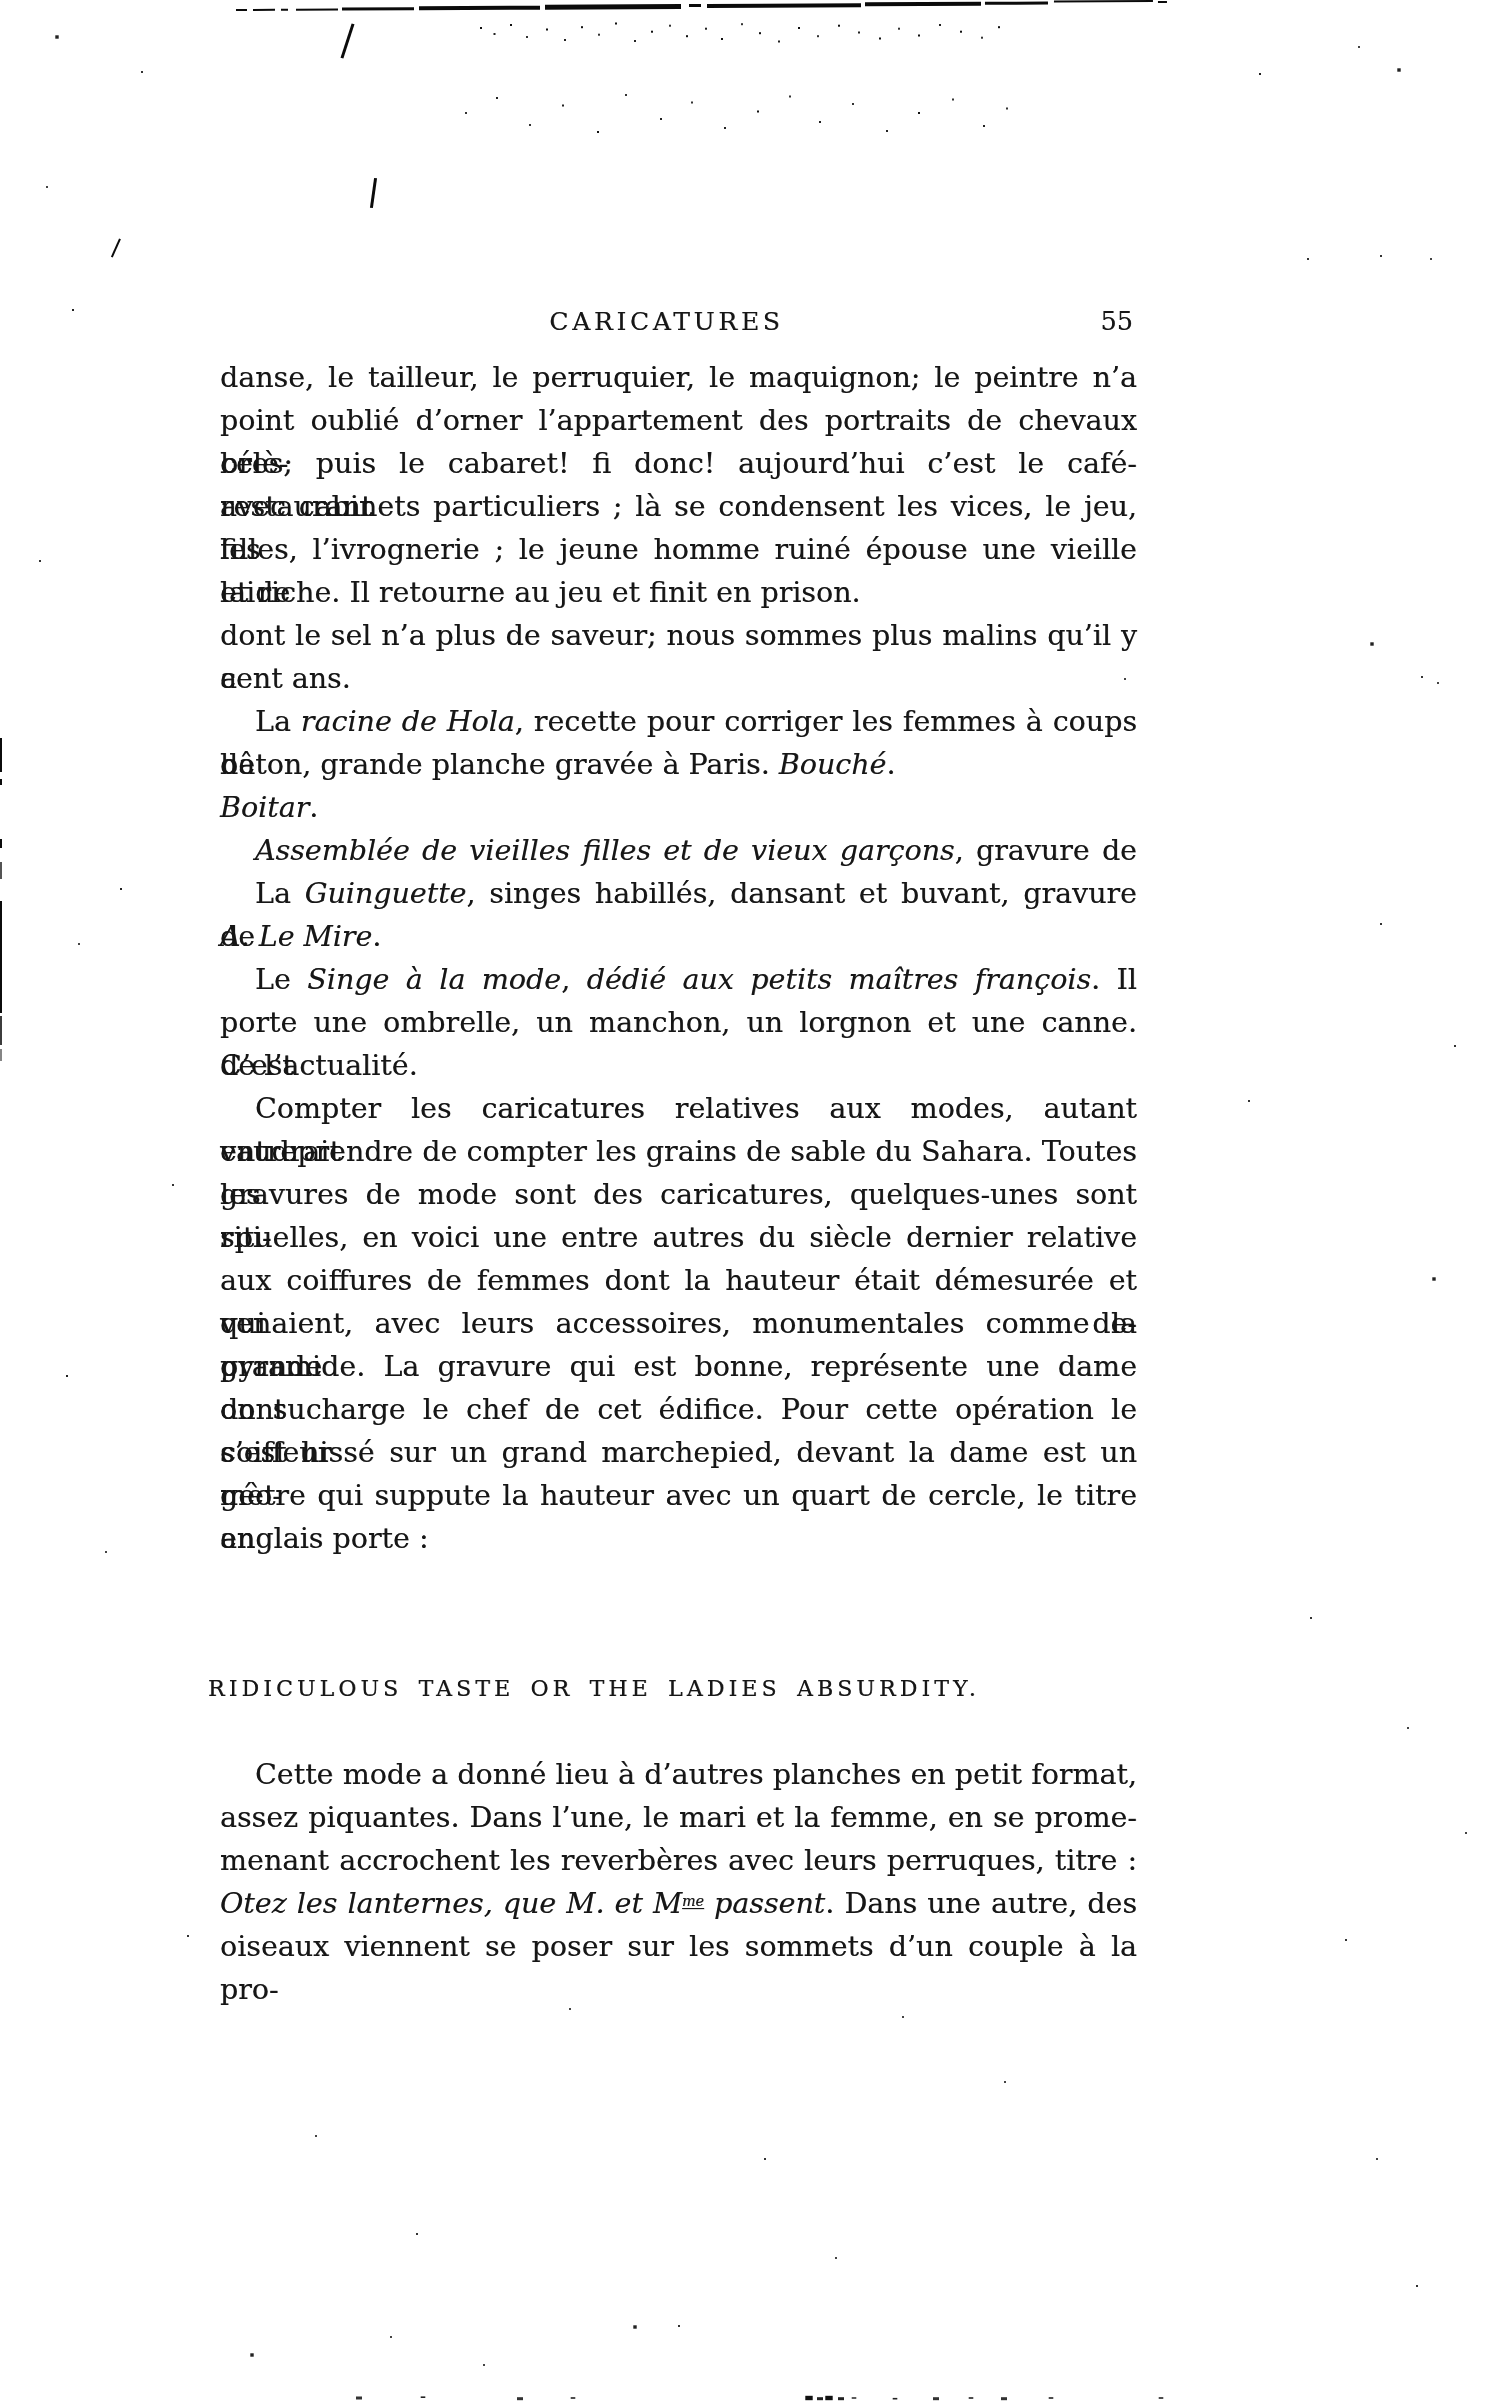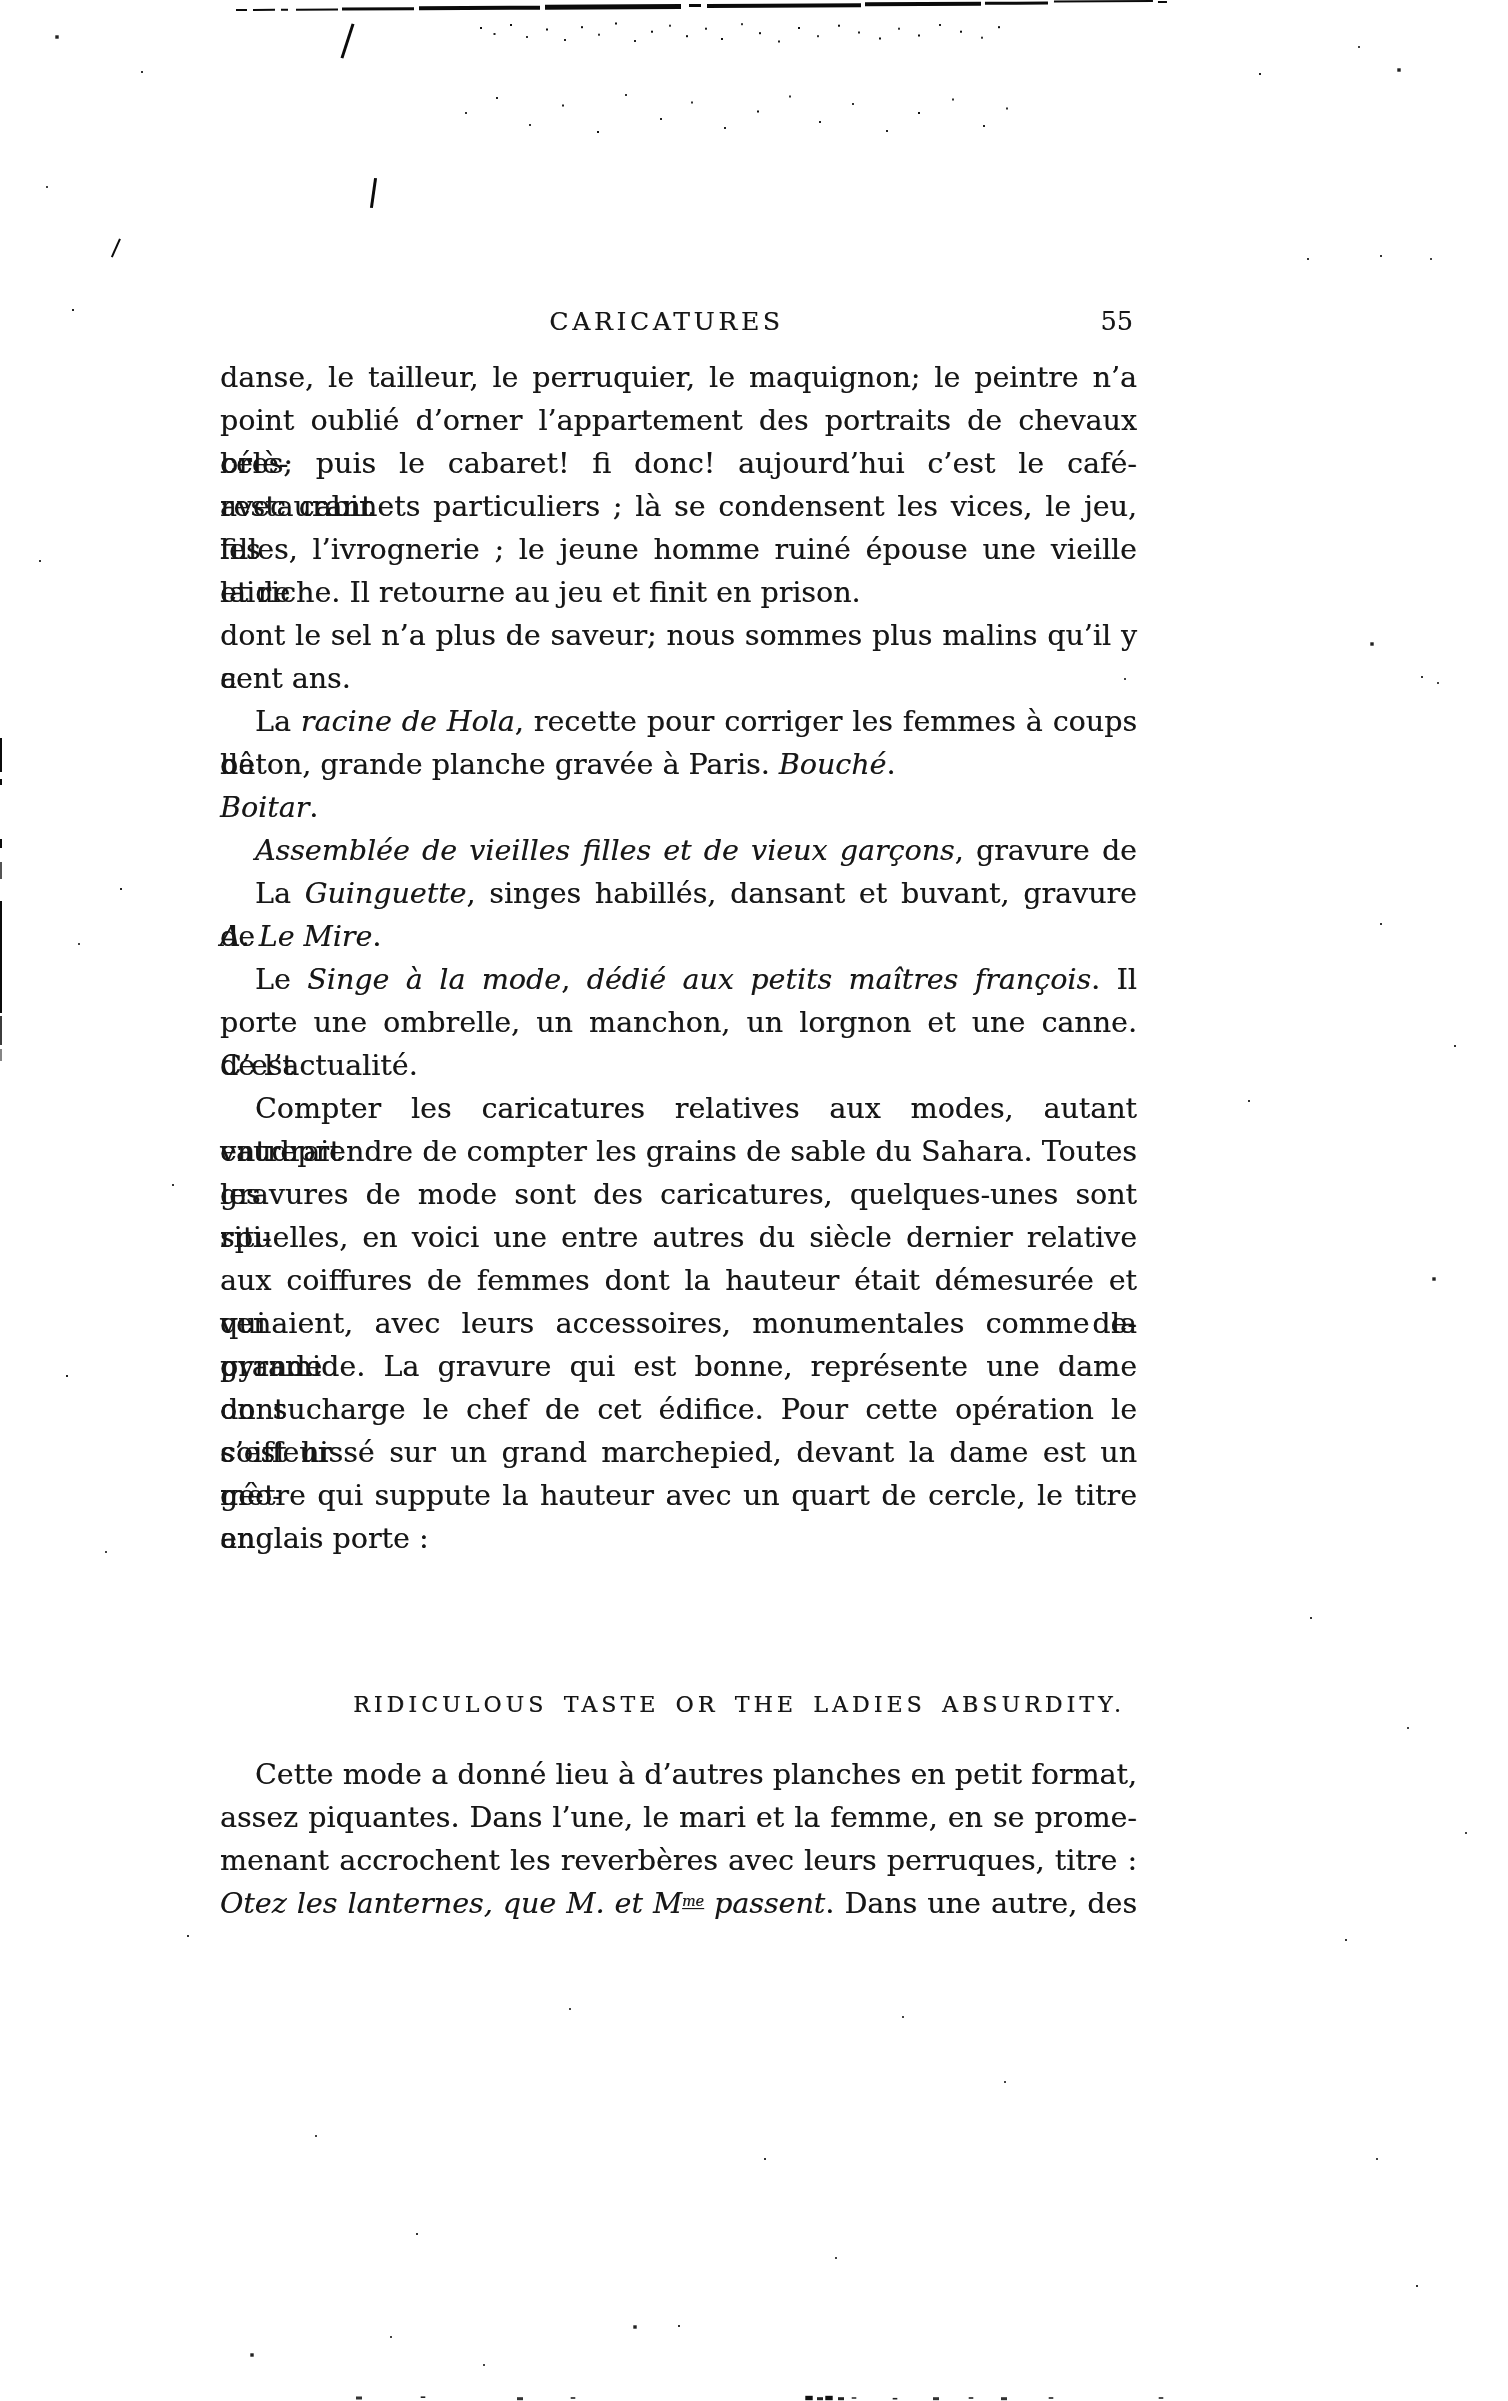--- a/index.html
+++ b/index.html
@@ -38,24 +38,23 @@
   .line.indent{text-indent:35px;}
   .line.parend{text-align-last:left;-moz-text-align-last:left;}
   .line i{font-style:italic;}
   .line sup{
     font-size:0.5em;vertical-align:0.5em;line-height:0;
     text-decoration:underline;text-underline-offset:2.2px;
   }
 
   .section-heading{
     position:absolute;left:208px;top:1676px;width:917px;
-    text-align:right;font-size:22px;letter-spacing:4.1px;word-spacing:5.2px;
+    text-align:left;font-size:22px;letter-spacing:4.1px;word-spacing:5.2px;
     text-shadow:0.4px 0.4px 0.2px rgba(10,10,10,.6);
     white-space:nowrap;
-    margin-top:16px;
   }
 
   
   .artifact{position:absolute;background:#0b0b0b;}
   .topline{position:absolute;left:236px;top:2.2px;width:934px;height:15px;transform:rotate(-0.25deg);}
   .topline .artifact{position:absolute;}
 
   .noise-dots{position:absolute;width:1.5px;height:1.5px;background:transparent;}
   #noiseA{left:480px;top:21px;
     box-shadow:0 6px #111,13.5px 12px #222,30px 3px #111,46px 15px #333,66px 7.5px #111,
@@ -157,16 +156,17 @@
       <div class="line"><span>s’est hissé sur un grand marchepied, devant la dame est un géo-</span></div>
       <div class="line"><span>mètre qui suppute la hauteur avec un quart de cercle, le titre en</span></div>
       <div class="line parend"><span>anglais porte :</span></div>
     </div>
   <div class="section-heading">RIDICULOUS TASTE OR THE LADIES ABSURDITY.</div>
   <div class="text-block" id="block2">
       <div class="line indent"><span>Cette mode a donné lieu à d’autres planches en petit format,</span></div>
       <div class="line"><span>assez piquantes. Dans l’une, le mari et la femme, en se prome-</span></div>
       <div class="line"><span>menant accrochent les reverbères avec leurs perruques, titre :</span></div>
       <div class="line"><span><i>Otez les lanternes, que M. et M</i></span><sup><i>me</i></sup><span><i> passent</i></span><span>. Dans une autre, des</span></div>
+      <div class="line"><span>oiseaux viennent se poser sur les sommets d’un couple à la pro-</span></div>
     </div>
 
 </div>
 
 
 </body></html>

